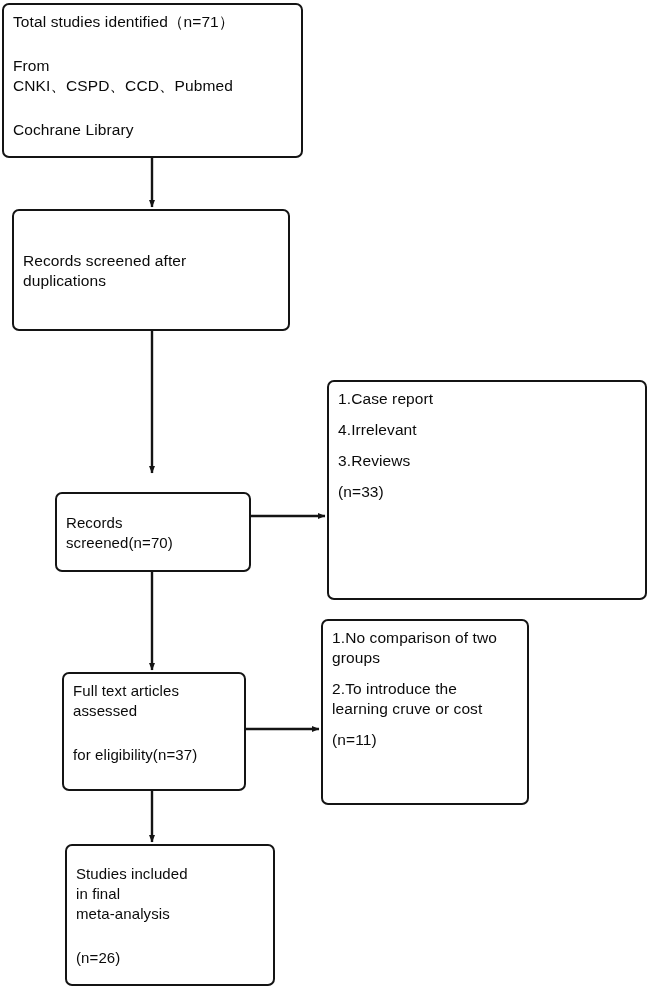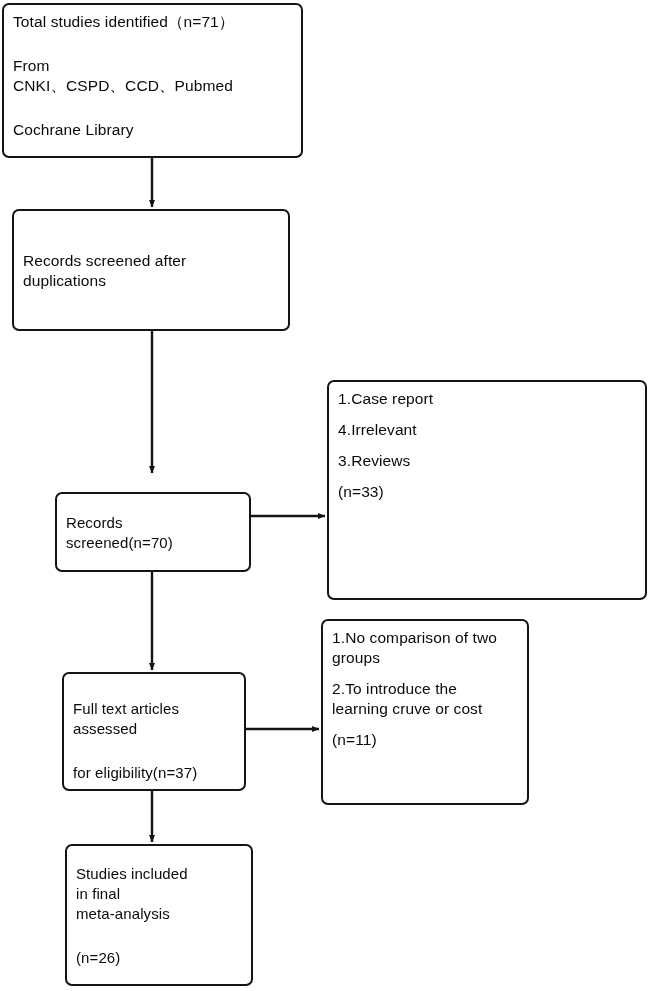--- a/index.html
+++ b/index.html
@@ -50,23 +50,23 @@
     width: 648px;
     height: 991px;
     pointer-events: none;
   }
 
   
   #box-identified   { left: 2px;   top: 3px;   width: 301px; height: 155px; }
   #box-deduplicated { left: 12px;  top: 209px; width: 278px; height: 122px; justify-content: center; }
   #box-screened     { left: 55px;  top: 492px; width: 196px; height: 80px;  justify-content: center; }
   #box-excluded-1   { left: 327px; top: 380px; width: 320px; height: 220px; }
-  #box-fulltext     { left: 62px;  top: 672px; width: 184px; height: 119px; justify-content: flex-end; }
+  #box-fulltext     { left: 62px;  top: 672px; width: 184px; height: 119px; justify-content: flex-start; }
   #box-excluded-2   { left: 321px; top: 607px; width: 208px; height: 186px; margin-top: 12px; }
-  #box-included     { left: 65px;  top: 844px; width: 188px; height: 142px; justify-content: center; }
+  #box-included     { left: 65px;  top: 844px; width: 210px; height: 142px; justify-content: center; }
 
   #box-screened .flow-line,
   #box-fulltext .flow-line,
   #box-included .flow-line { font-size: 15px; }
 </style>
 </head>
 <body>
 
 <div id="diagram-root">
 

